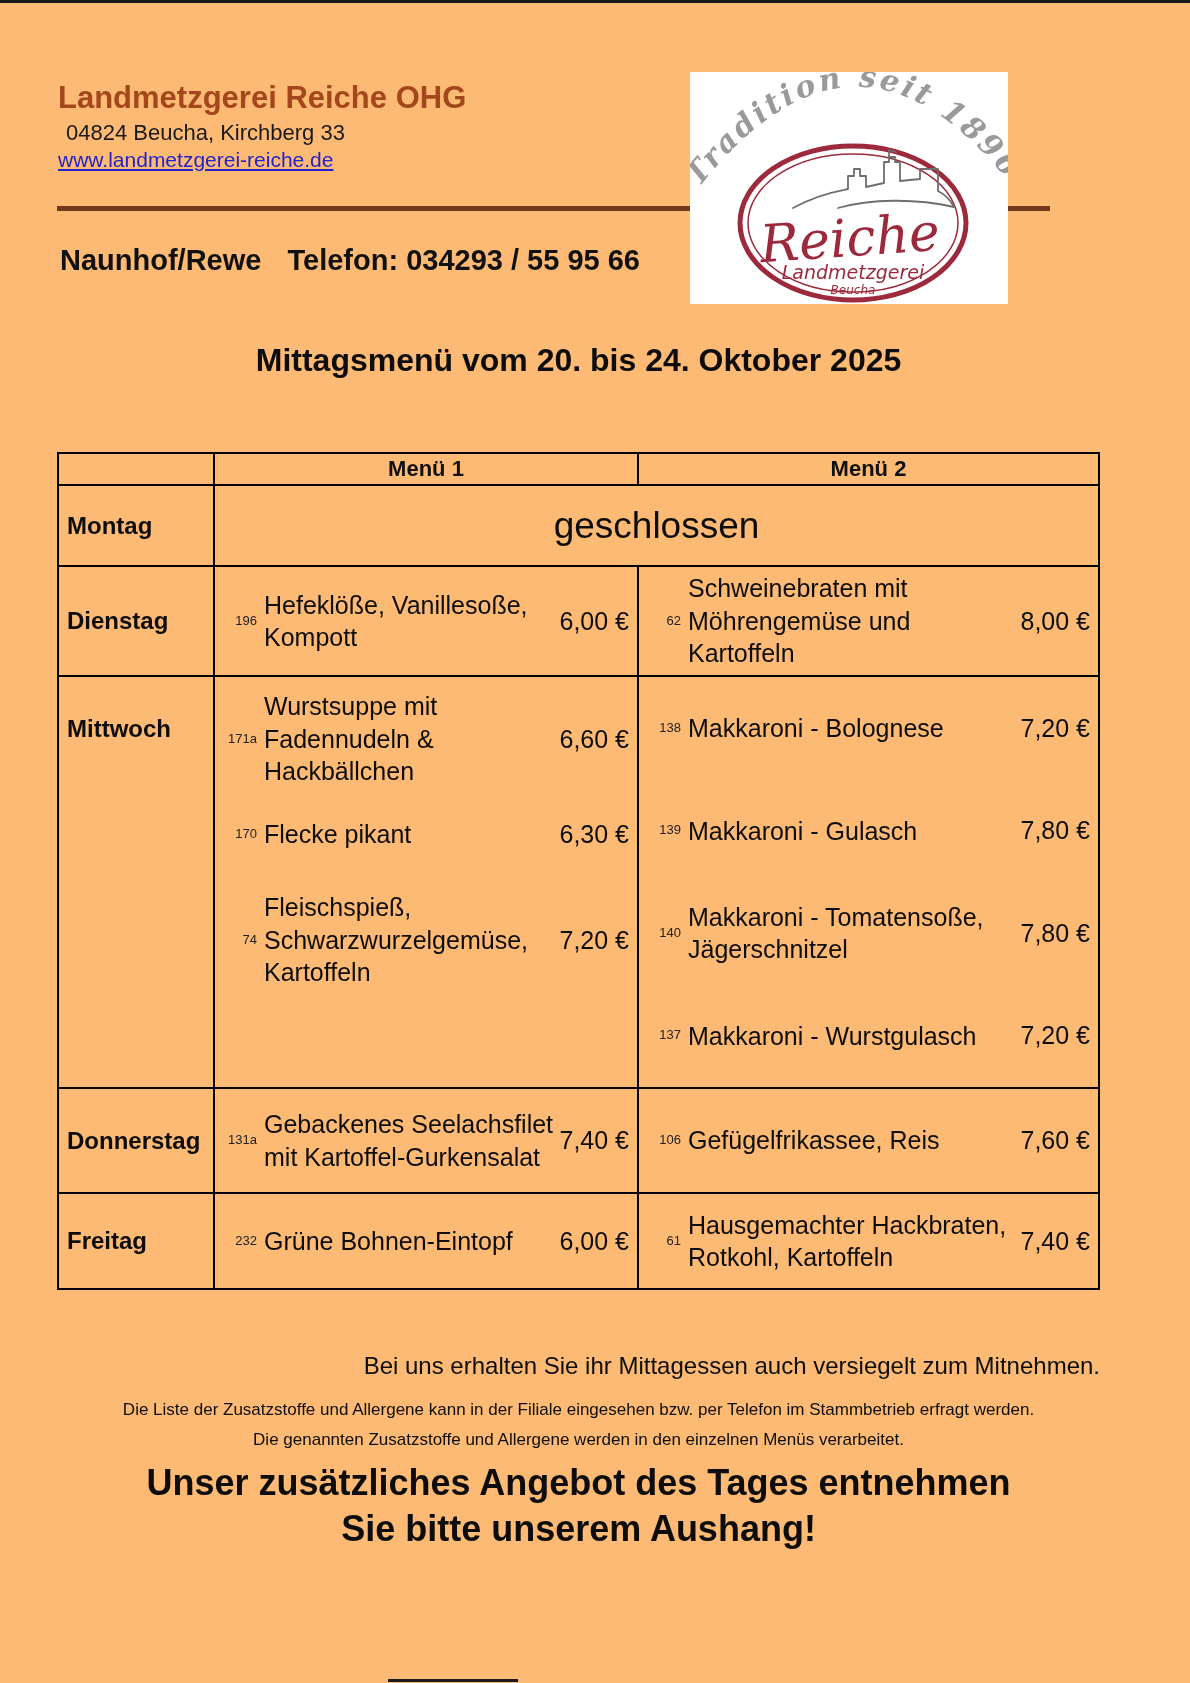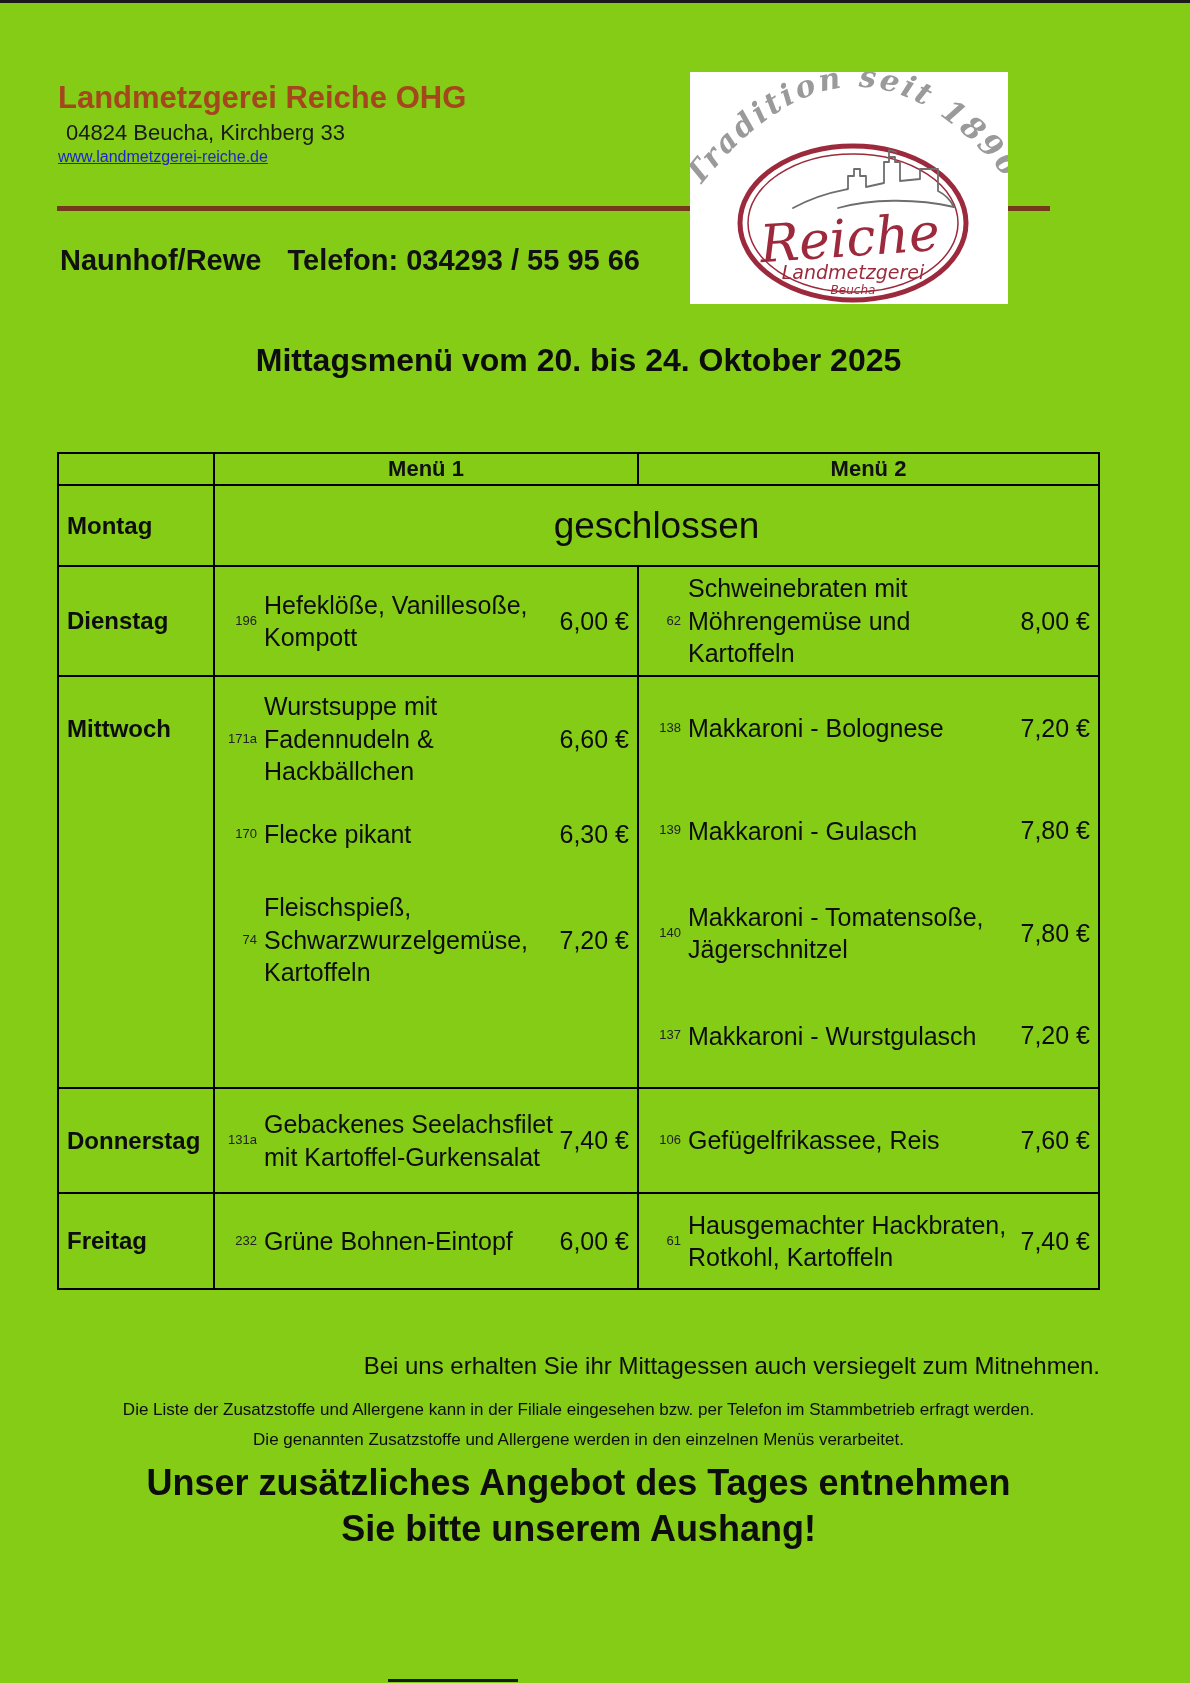--- a/index.html
+++ b/index.html
@@ -1,26 +1,26 @@
 <!DOCTYPE html>
 <html><head>
 <meta charset="utf-8">
 <style>
   html,body{margin:0;padding:0;background:#ffffff;}
   .page{
-    position:relative;width:1190px;height:1683px;background:#84cc16;
+    position:relative;width:1190px;height:1683px;background:#fdba74;
     font-family:"Liberation Sans","DejaVu Sans",sans-serif;color:#111;overflow:hidden;
   }
   .top-edge{position:absolute;left:0;top:0;width:1190px;height:3px;background:#1a1a1a;}
   .bottom-mark{position:absolute;left:388px;top:1679px;width:130px;height:3px;background:#1a1a1a;}
 
   
   .brand{position:absolute;left:58px;top:80px;font-size:31px;font-weight:bold;color:#a5471d;}
   .address{position:absolute;left:66px;top:120px;font-size:22px;color:#1a1a1a;}
-  .website{position:absolute;left:58px;top:148px;font-size:16px;color:#2323cc;text-decoration:underline;cursor:pointer;}
+  .website{position:absolute;left:58px;top:148px;font-size:21px;color:#2323cc;text-decoration:underline;cursor:pointer;}
   .rule{position:absolute;left:57px;top:206px;width:993px;height:5px;background:#74391b;}
   .contact{position:absolute;left:60px;top:244px;font-size:29px;font-weight:bold;color:#111;}
   .contact span{margin-right:18px;margin-top:28px;}
   .contact span:last-child{margin-right:0;}
 
   .logo{position:absolute;left:690px;top:72px;}
 
   
   .menu-title{position:absolute;left:57px;top:342px;width:1043px;text-align:center;
     font-size:32px;font-weight:bold;color:#0d0d0d;}

